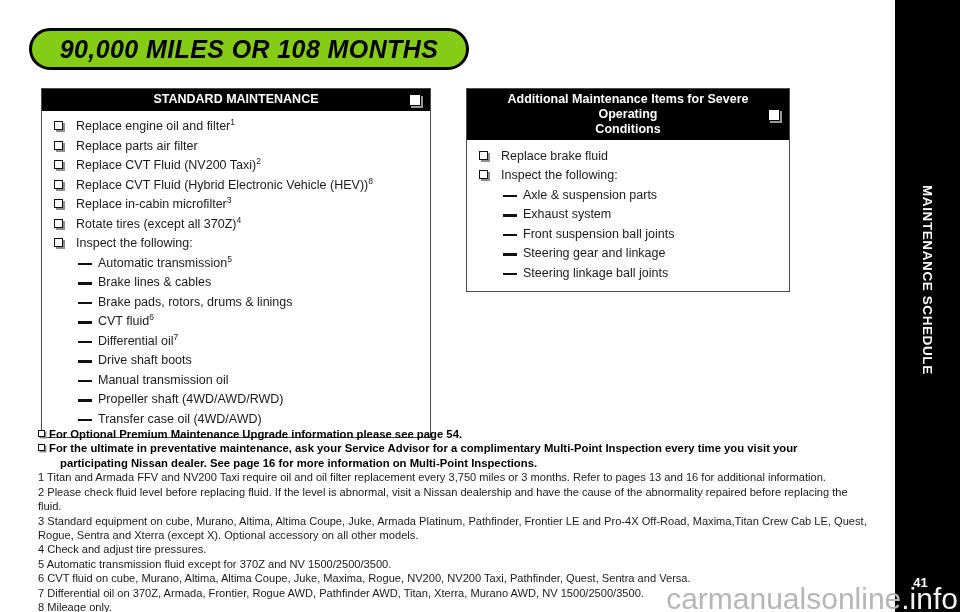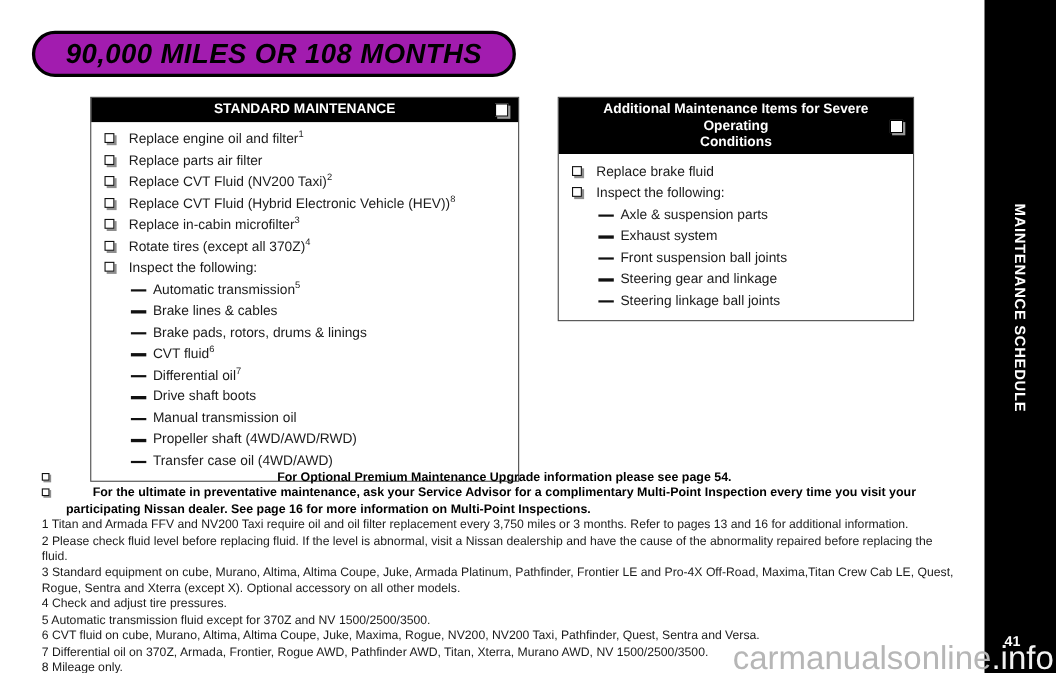--- a/index.html
+++ b/index.html
@@ -24,21 +24,21 @@
     width: 960px; height: 612px;
   }
 
   
   #title-banner {
     position: absolute;
     left: 29px;
     top: 28px;
     width: 440px;
     height: 42px;
-    background: #a21caf;
+    background: #84cc16;
     border: 3px solid #000000;
     border-radius: 21px;
     box-sizing: border-box;
     display: flex;
     align-items: center;
     justify-content: center;
   }
   #title-banner .banner-text {
     font-size: 25px;
     font-weight: bold;
@@ -47,21 +47,20 @@
     color: #000000;
     white-space: nowrap;
   }
 
   
   .panel {
     position: absolute;
     background: #ffffff;
     border: 1.5px solid #4a4a4a;
     box-sizing: border-box;
-    margin-left: 41px;
   }
   .panel-header {
     background: #000000;
     color: #ffffff;
     font-size: 12.5px;
     font-weight: bold;
     text-align: center;
     position: relative;
     padding: 3px 0 4px 0;
     line-height: 1.18;
@@ -168,21 +167,21 @@
     flex: 0 0 auto;
     width: 7px;
     height: 7px;
     margin-top: 3px;
     margin-right: 4px;
     background: #ffffff;
     border: 1.3px solid #111111;
     box-shadow: 1.5px 1.5px 0 0 #8e8e8e;
     box-sizing: border-box;
   }
-  .note-bold .nb-text { flex: 1 1 auto; text-align: center; }
+  .note-bold .nb-text { flex: 1 1 auto; }
   .note-indent {
     font-size: 11.3px;
     font-weight: bold;
     line-height: 1.28;
     padding-left: 22px;
     color: #000000;
   }
   .note-plain {
     font-size: 11.1px;
     line-height: 1.3;

